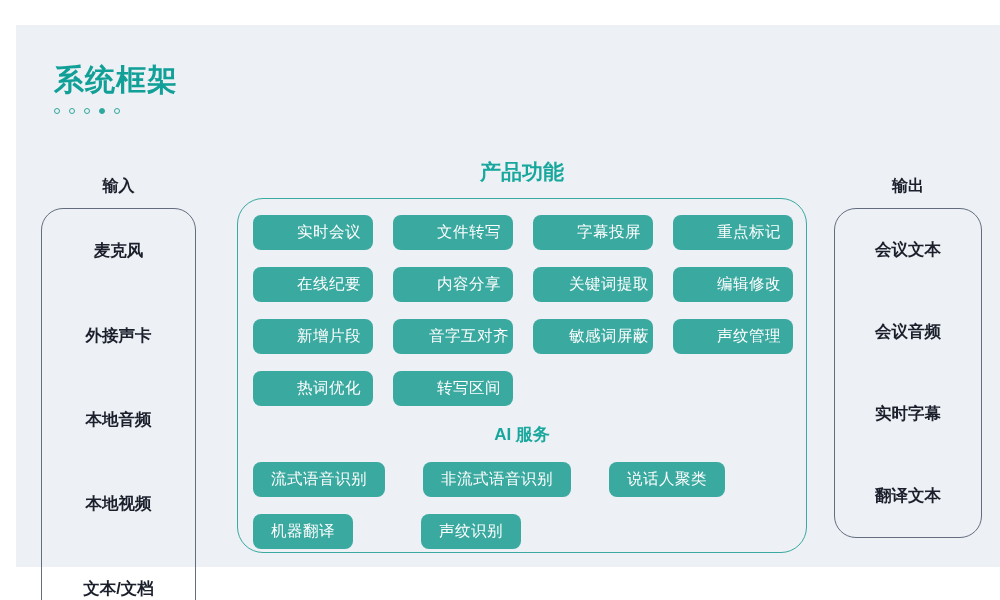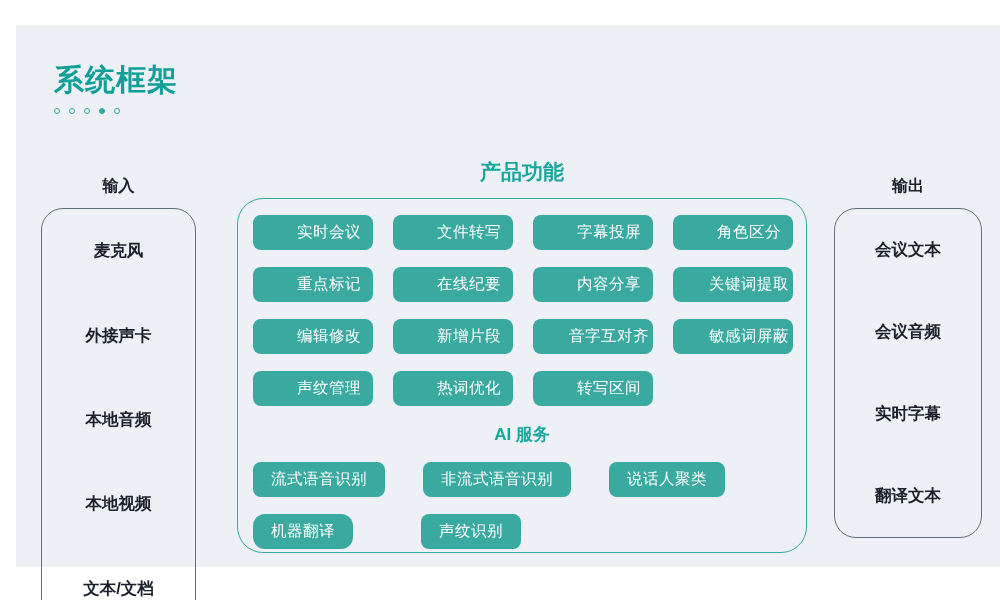--- a/index.html
+++ b/index.html
@@ -205,21 +205,20 @@
     <div class="side-item">翻译文本</div>
   </div>
 
   <div id="center-heading">产品功能</div>
   <div id="center-box"></div>
 
   <div id="feature-grid">
     <div class="pill">实时会议</div>
     <div class="pill">文件转写</div>
     <div class="pill">字幕投屏</div>
-    <div class="pill">角色区分</div>
     <div class="pill">重点标记</div>
     <div class="pill">在线纪要</div>
     <div class="pill">内容分享</div>
     <div class="pill">关键词提取</div>
     <div class="pill">编辑修改</div>
     <div class="pill">新增片段</div>
     <div class="pill">音字互对齐</div>
     <div class="pill">敏感词屏蔽</div>
     <div class="pill">声纹管理</div>
     <div class="pill">热词优化</div>
@@ -227,18 +226,18 @@
   </div>
 
   <div id="ai-heading">AI 服务</div>
   <div id="ai-rows">
     <div class="ai-row">
       <div class="pill ai-pill">流式语音识别</div>
       <div class="pill ai-pill">非流式语音识别</div>
       <div class="pill ai-pill">说话人聚类</div>
     </div>
     <div class="ai-row" style="position: relative; height: 35px;">
-      <div class="pill ai-pill w1" style="position: absolute; left: 0px; margin-right: 0px; border-radius: 12px;">机器翻译</div>
+      <div class="pill ai-pill w1" style="position: absolute; left: 0px; margin-right: 0px;">机器翻译</div>
       <div class="pill ai-pill w1" style="position: absolute; left: 168px; margin-right: 4px;">声纹识别</div>
     </div>
   </div>
 
 </div>
 
 </body></html>

